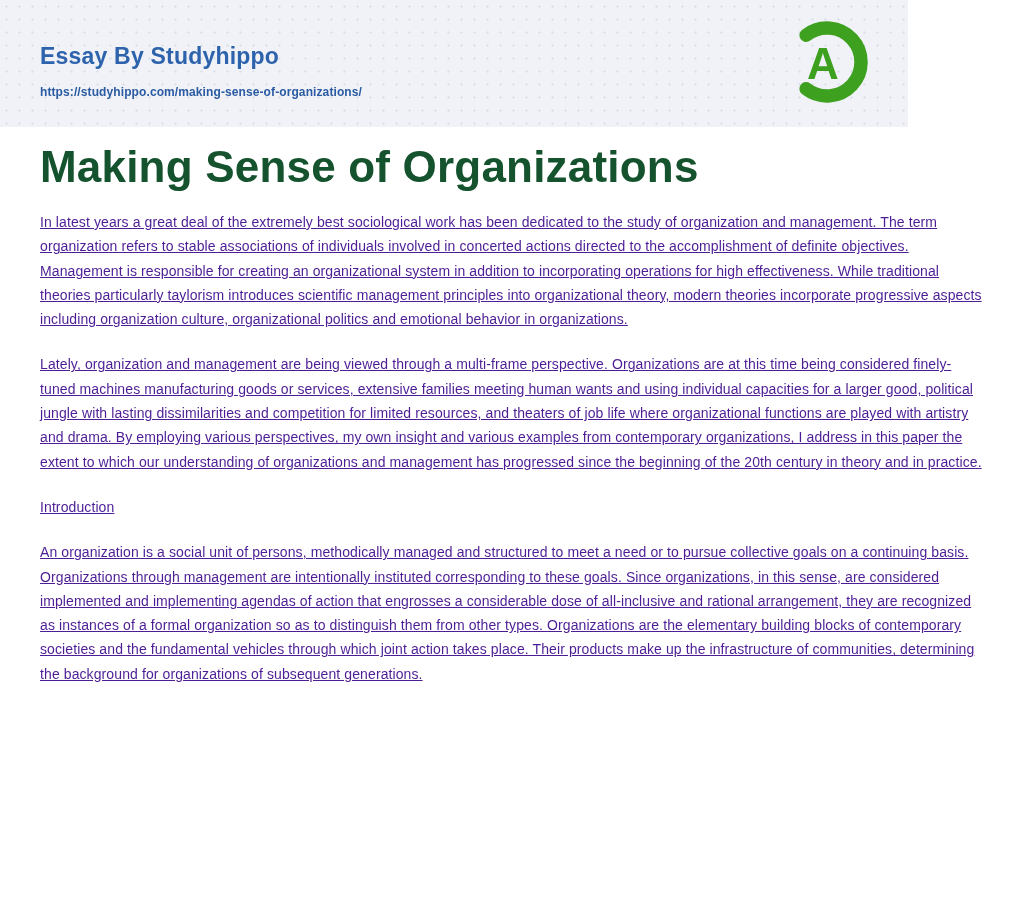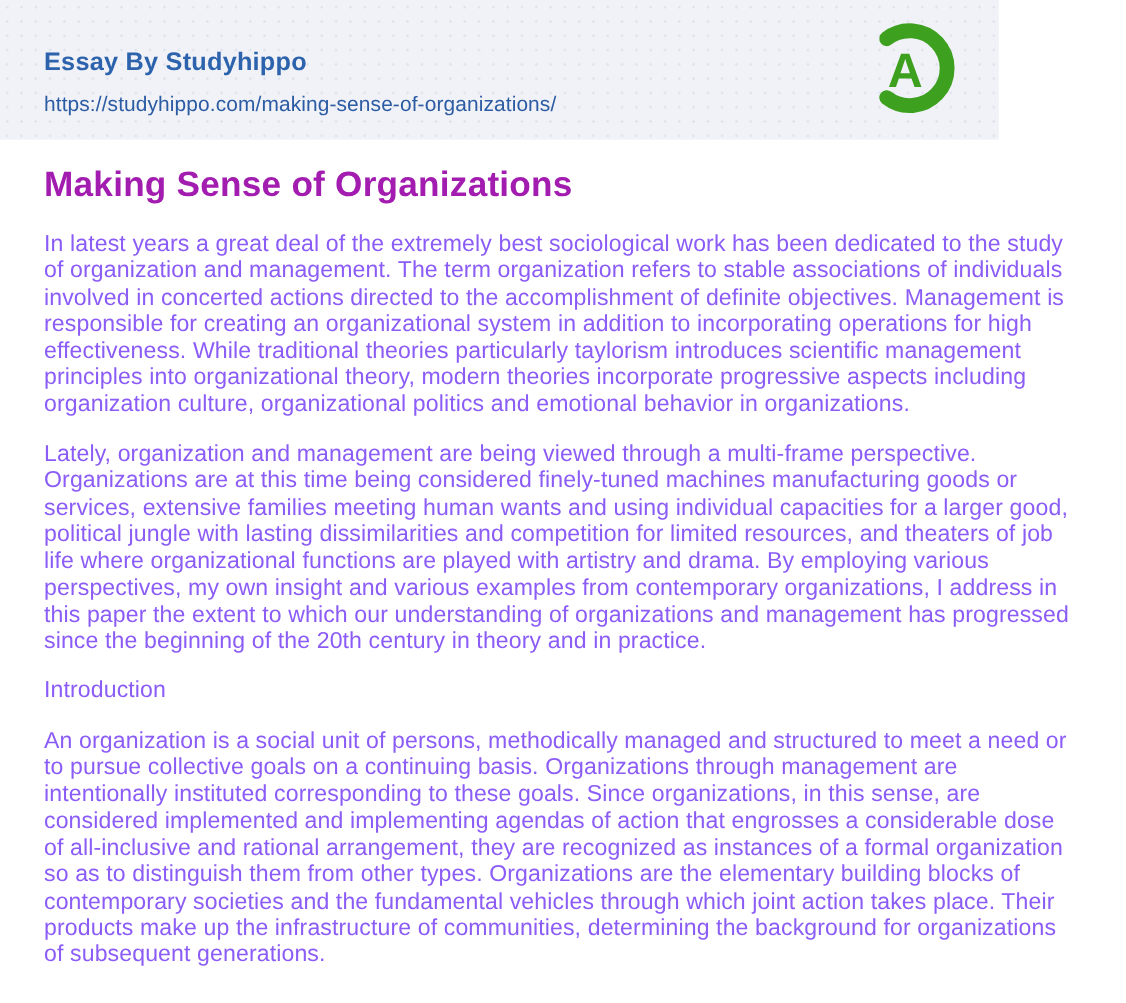--- a/index.html
+++ b/index.html
@@ -27,55 +27,56 @@
     top: 43px;
     font-size: 23px;
     font-weight: 700;
     color: #2d63ac;
     letter-spacing: 0.2px;
   }
   .header-url {
     position: absolute;
     left: 40px;
     top: 85px;
-    font-size: 19px;
-    font-weight: 400;
+    font-size: 12px;
+    font-weight: 700;
     color: #2b5ba3;
     text-decoration: none;
     letter-spacing: 0.1px;
   }
   .logo {
     position: absolute;
     right: 39px;
     top: 20px;
     width: 84px;
     height: 84px;
   }
   .logo svg { display: block; width: 84px; height: 84px; }
 
   
   .content {
     padding: 0 42px 0 40px;
     width: 1024px;
   }
   .essay-title {
     margin: 18px 0 0 0;
-    font-size: 32px;
+    font-size: 44px;
     line-height: 44px;
     font-weight: 700;
-    color: #a21caf;
+    color: #14532d;
     letter-spacing: 0.2px;
   }
   .content p {
     margin: 21px 0;
-    font-size: 21px;
+    font-size: 14px;
     line-height: 24.3px;
     font-weight: 400;
-    color: #8b5cf6;
+    color: #4c1d95;
     letter-spacing: 0.1px;
+    text-decoration: underline;
   }
   .content p.subheading {
     margin: 16px 0;
   }
 </style>
 </head>
 <body>
 
 <div class="header">
   <div class="header-title">Essay By Studyhippo</div>

